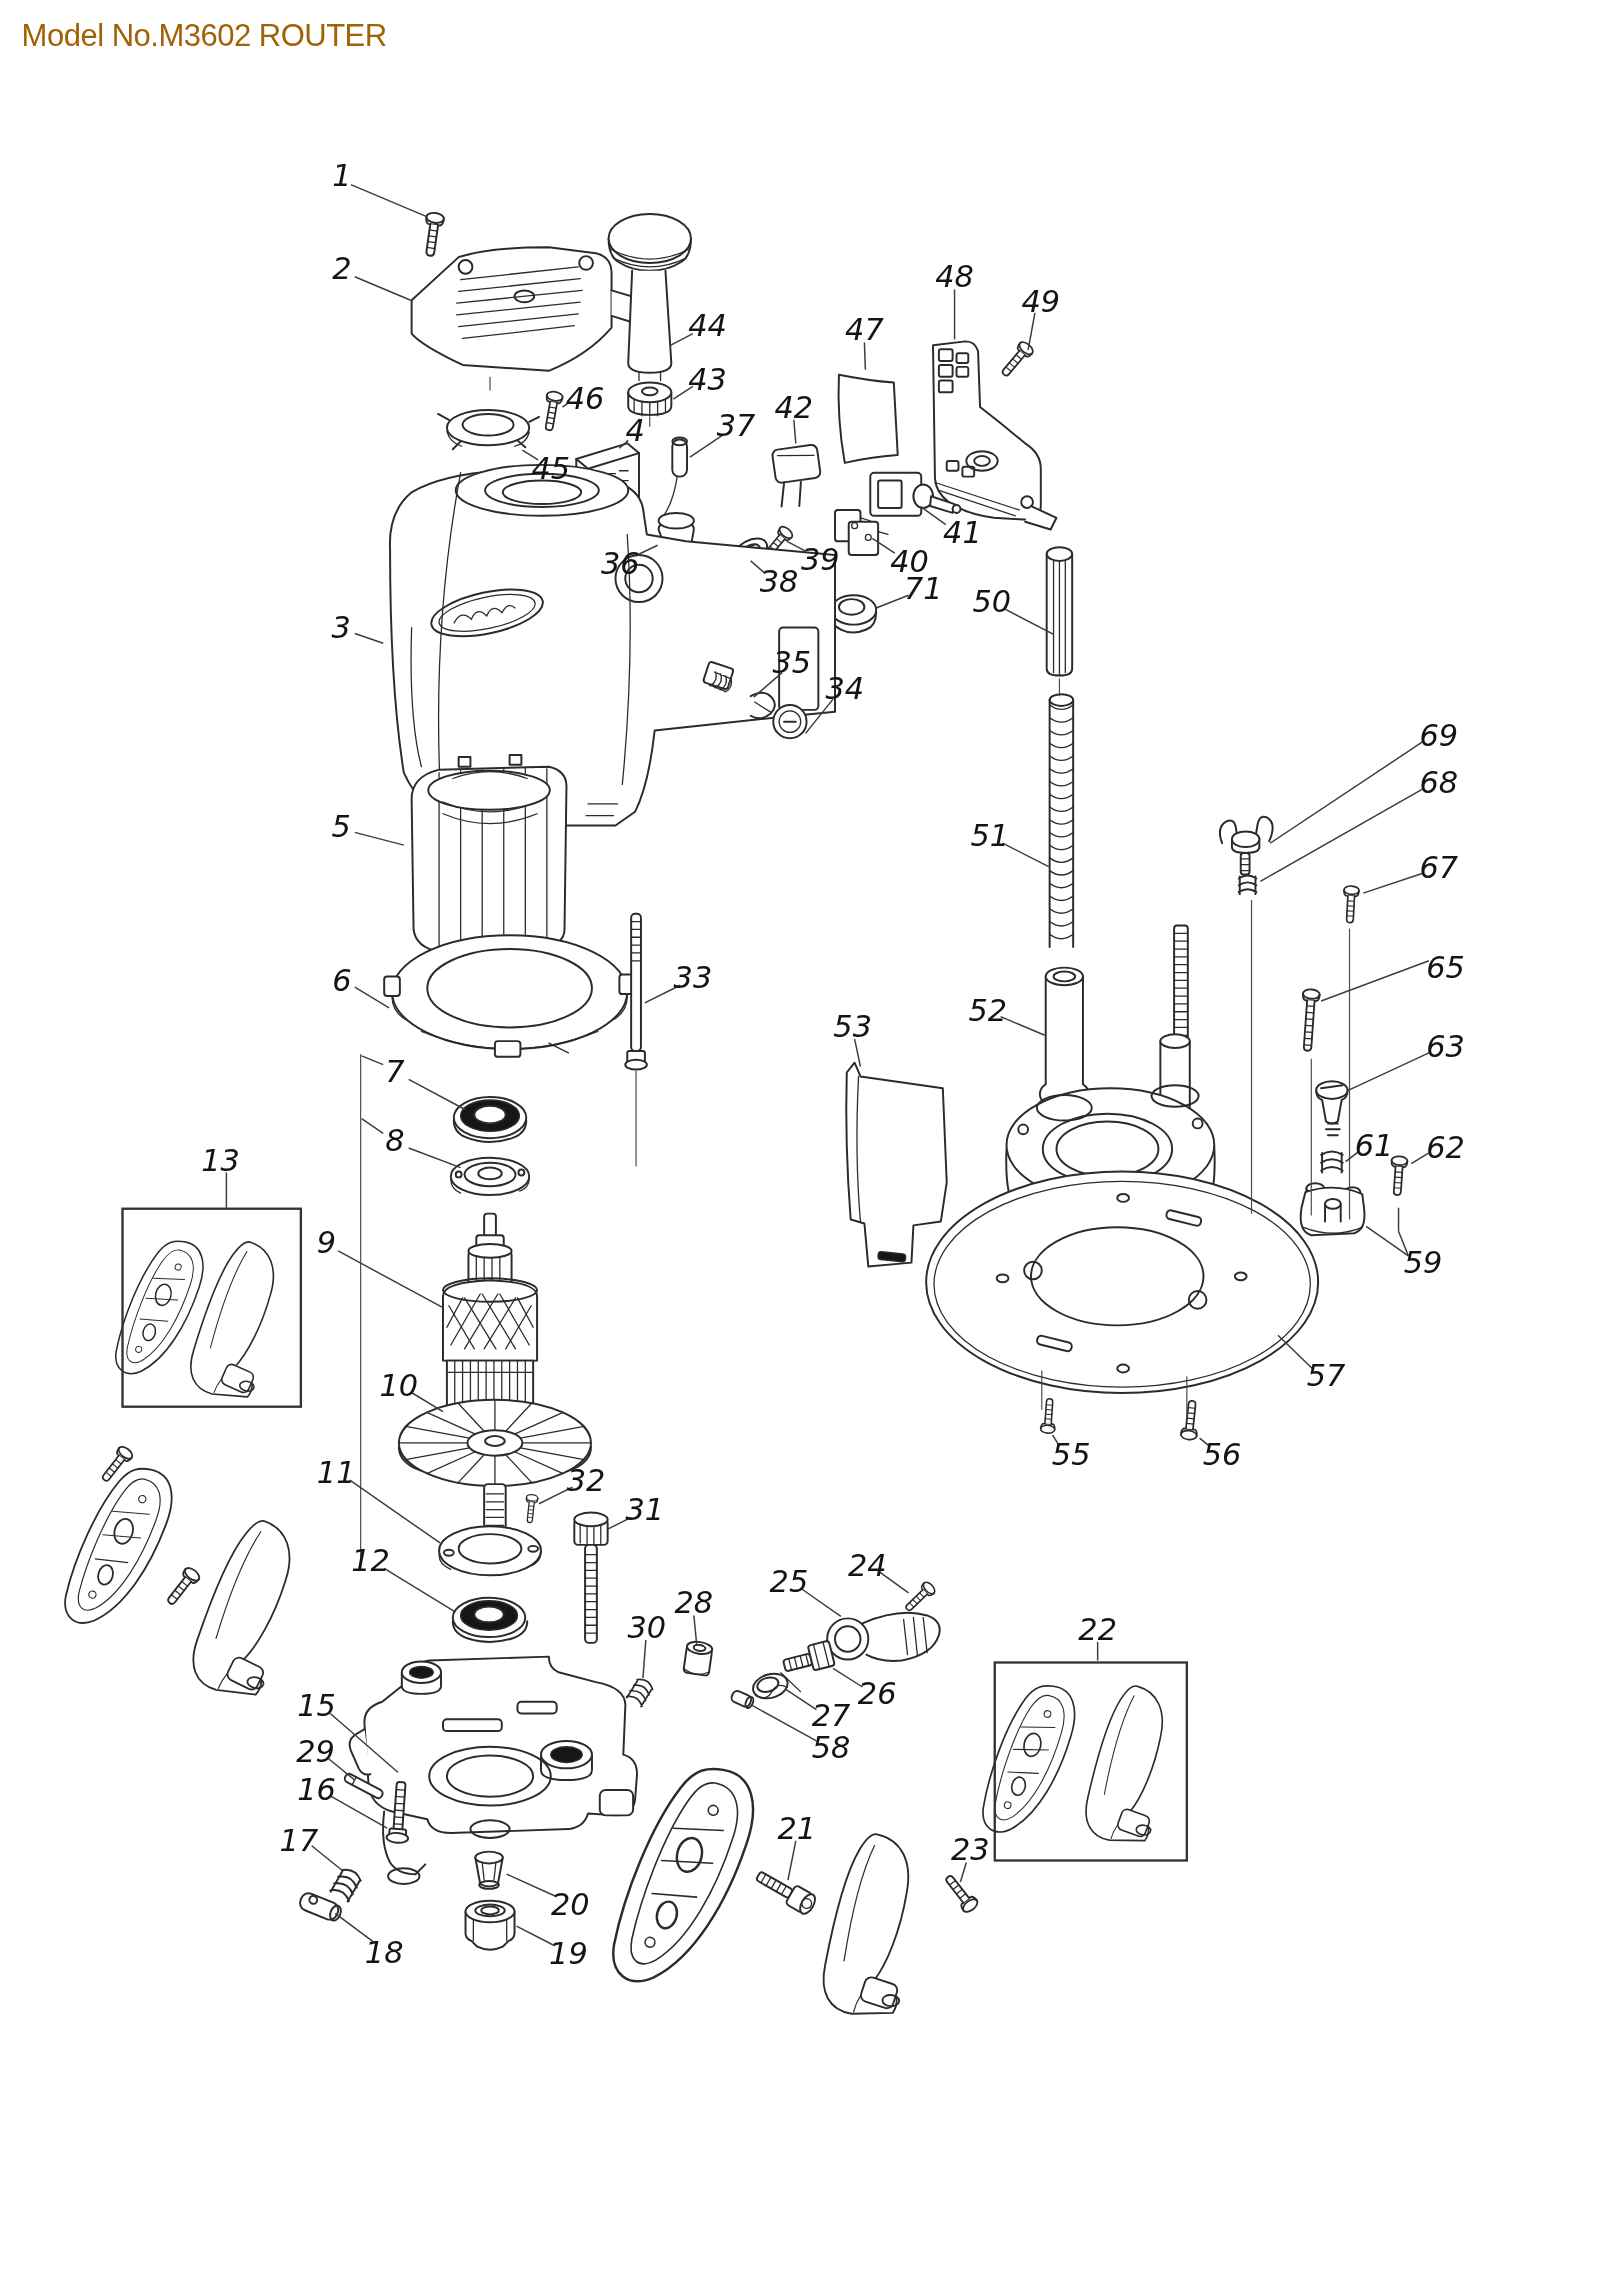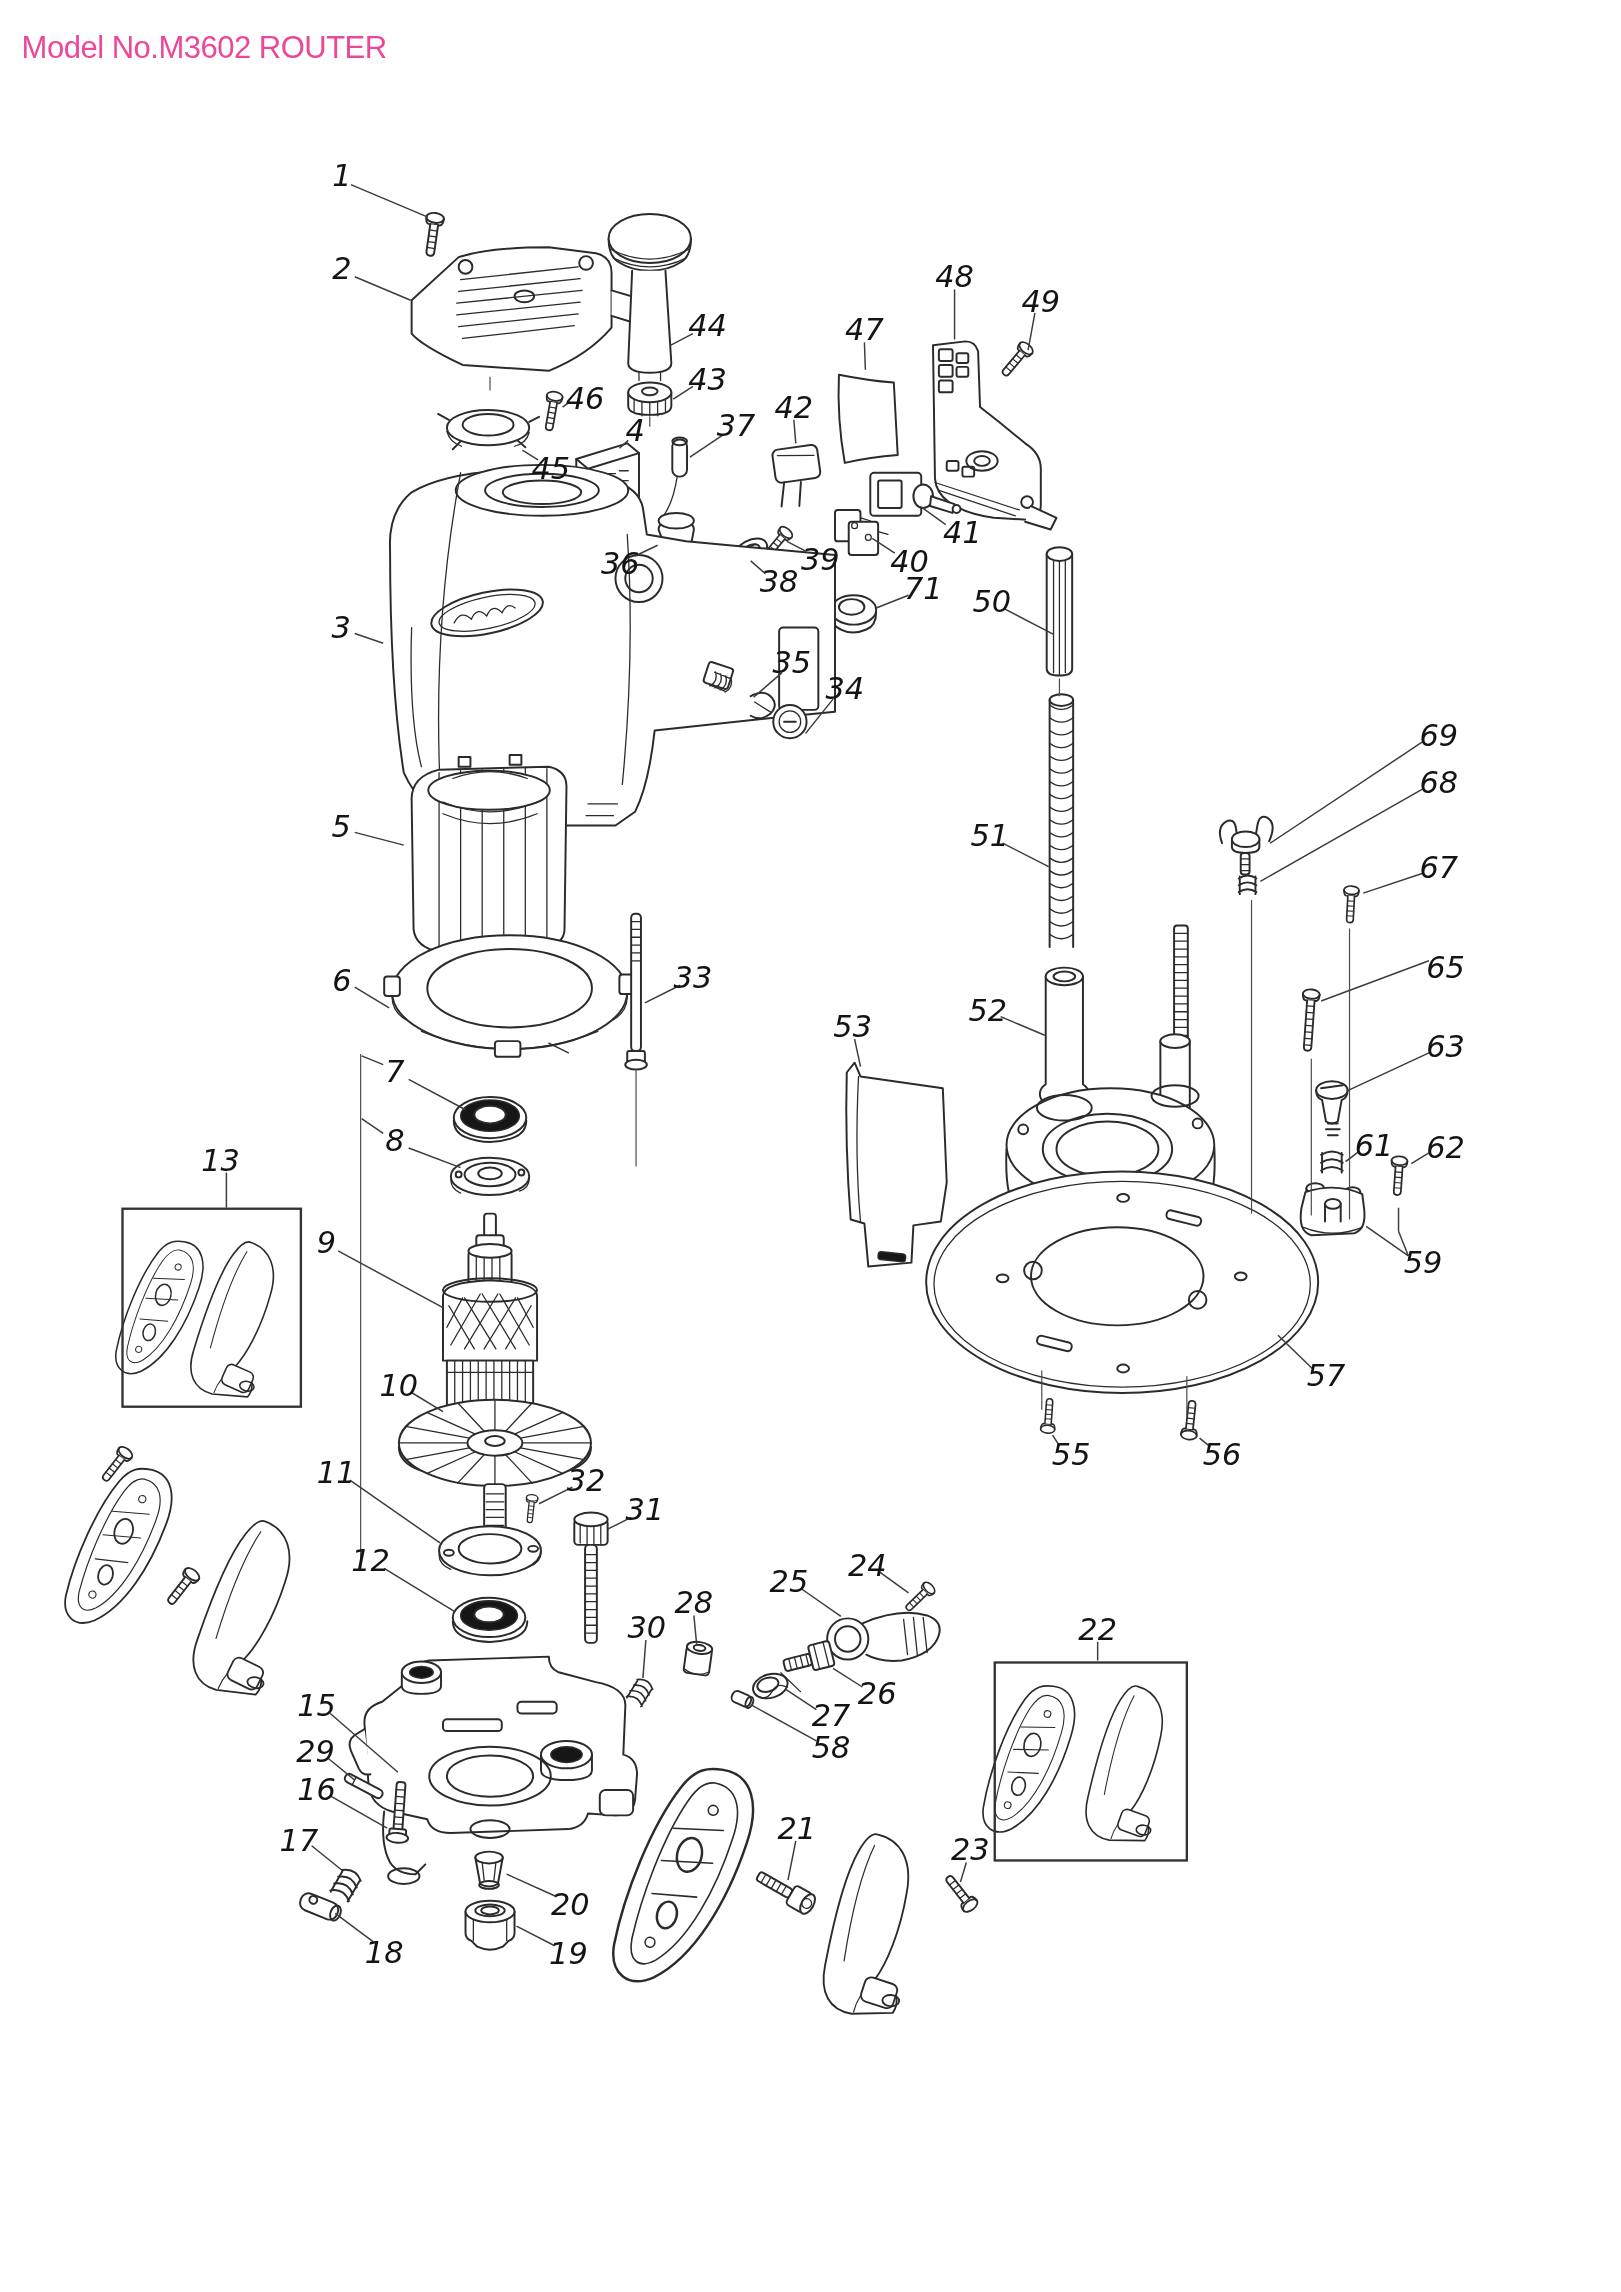--- a/index.html
+++ b/index.html
@@ -1,19 +1,19 @@
 <!DOCTYPE html>
 <html><head>
 <meta charset="utf-8">
 <style>
   html,body{margin:0;padding:0;background:#ffffff;}
   .page{position:relative;width:1621px;height:2293px;background:#fff;overflow:hidden;
         font-family:"Liberation Sans", sans-serif;}
   .title{position:absolute;left:21.6px;top:17.6px;font-size:31px;letter-spacing:-0.5px;
-         color:#ec4899;font-family:"Liberation Sans", sans-serif;margin-top:12px;}
+         color:#a16207;font-family:"Liberation Sans", sans-serif;}
   svg{position:absolute;left:0;top:0;}
   .o{stroke:#2b2b2b;stroke-width:2;fill:none;stroke-linecap:round;stroke-linejoin:round;}
   .s{stroke:#2b2b2b;stroke-width:2;fill:#ffffff;stroke-linecap:round;stroke-linejoin:round;}
   .t{stroke:#2b2b2b;stroke-width:1.3;fill:none;stroke-linecap:round;}
   .dk{stroke:#2b2b2b;stroke-width:1.5;fill:#161616;}
   .guide{stroke:#4a4a4a;stroke-width:1.2;fill:none;}
   .lead{stroke:#3c3c3c;stroke-width:1.5;fill:none;}
   .box{fill:none;stroke:#333;stroke-width:2.4;}
   text.callout{font-family:"DejaVu Sans", sans-serif;font-style:italic;font-size:31px;
                fill:#141414;text-anchor:middle;}

